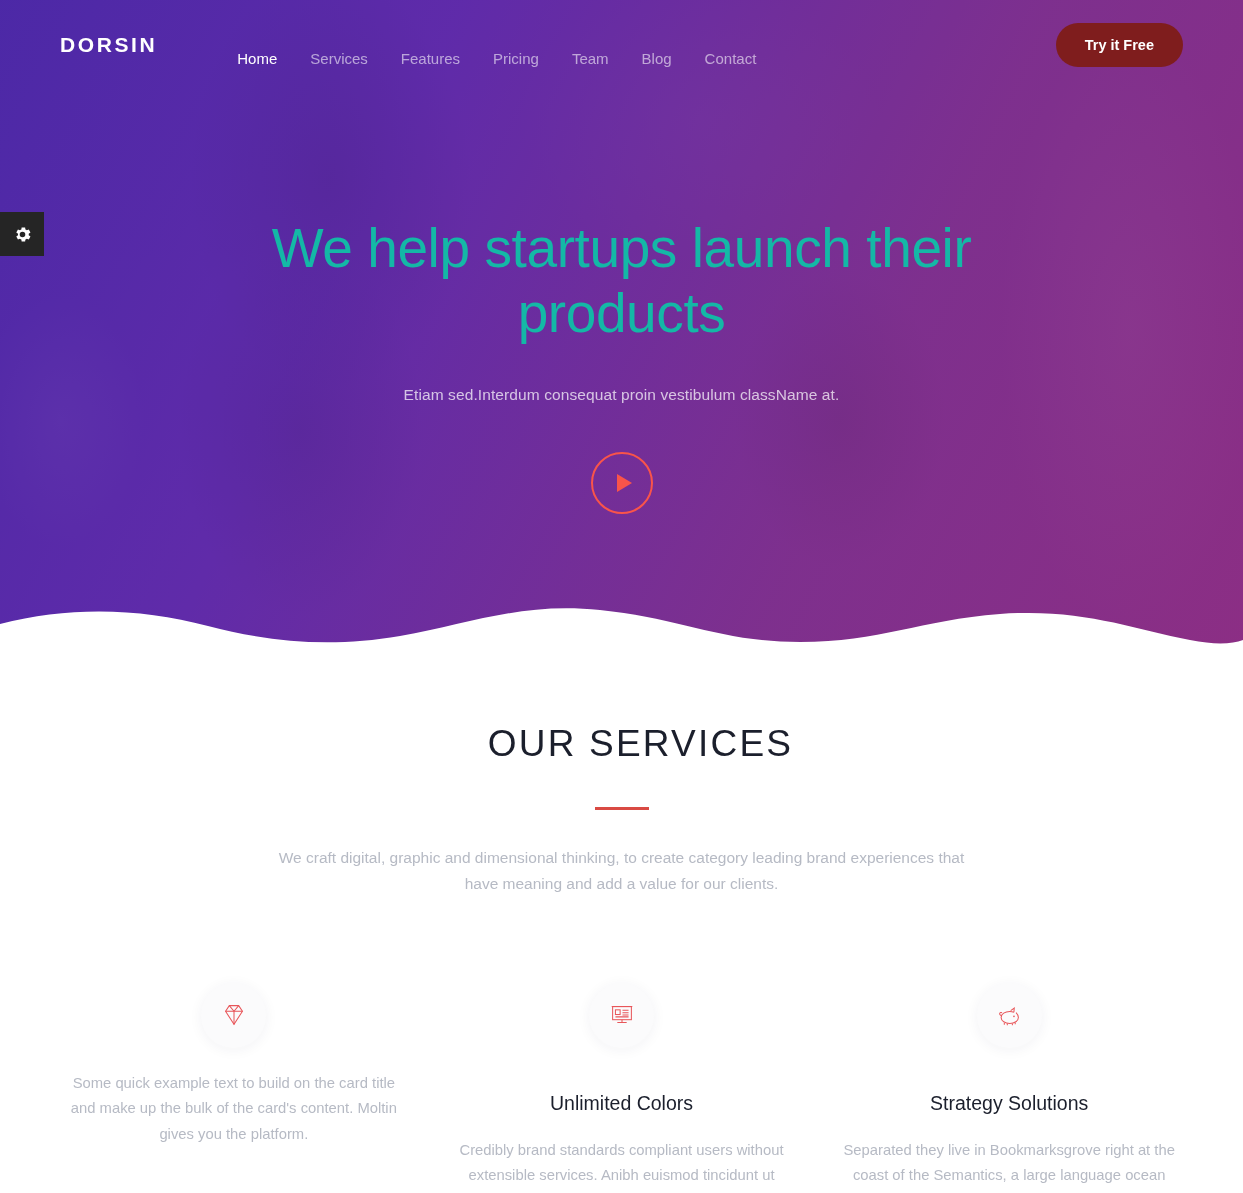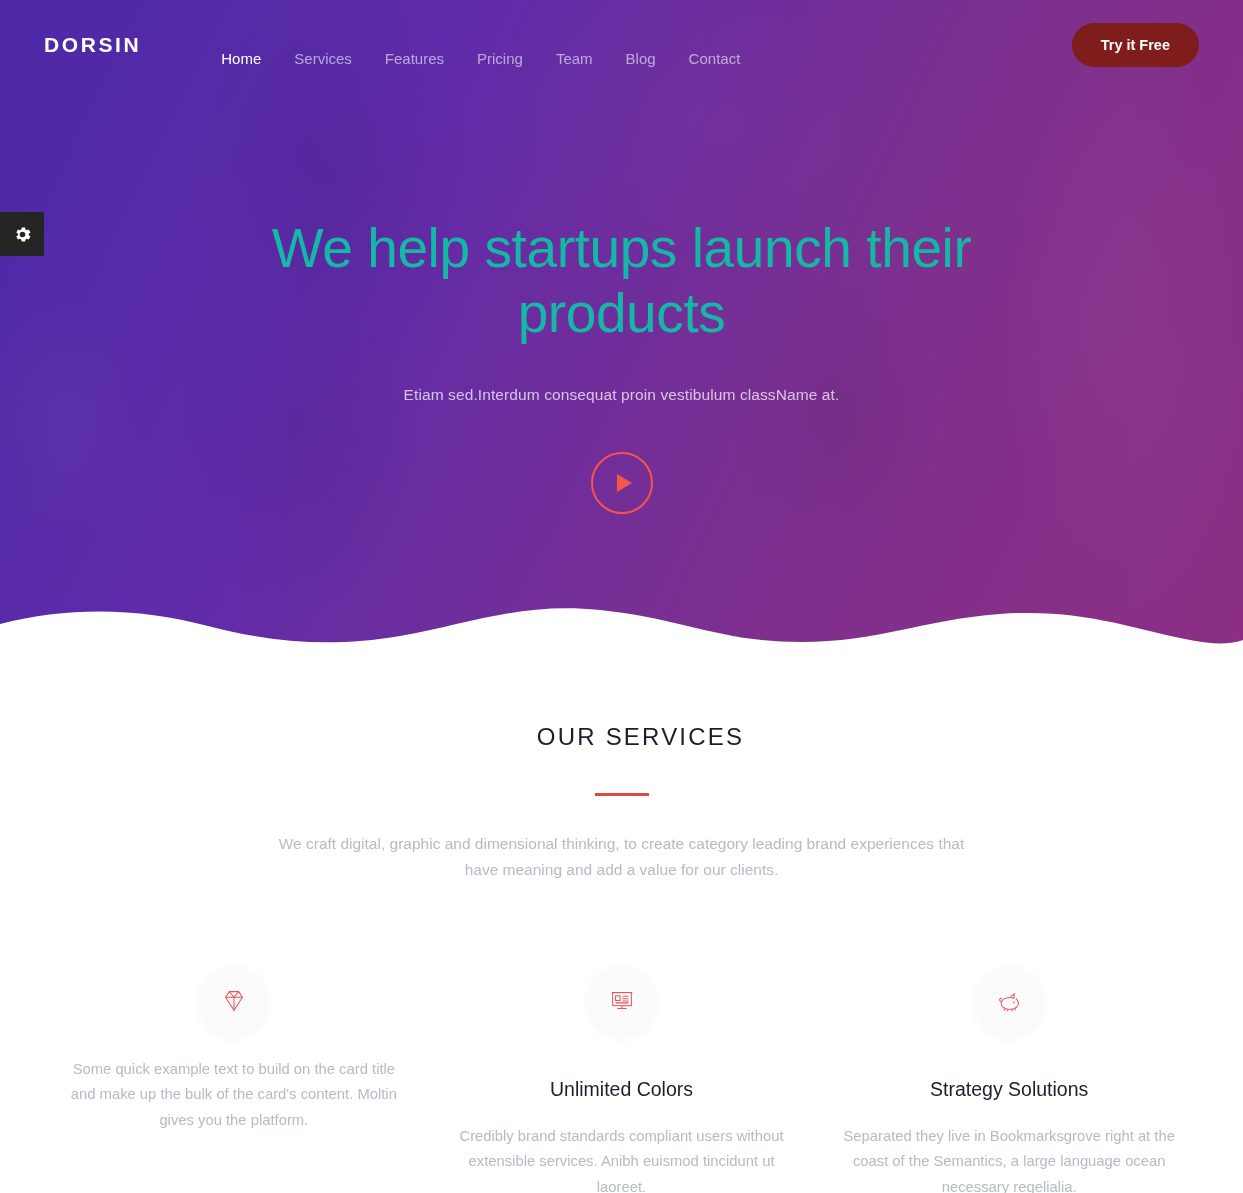--- a/index.html
+++ b/index.html
@@ -38,21 +38,21 @@
   .hero-inner {
     position:relative; z-index:4;
     width:100%; height:100%;
   }
 
   
   .navbar {
     position:relative;
     display:flex; align-items:center;
     height:90px;
-    padding:0 44px;
+    padding:0 60px;
   }
   .logo {
     color:#fff;
     font-size:21px;
     font-weight:bold;
     letter-spacing:2.6px;
   }
   .nav-links {
     display:flex; align-items:center;
     gap:33px;
@@ -139,21 +139,21 @@
   }
 
   
   .services {
     background:#fff;
     padding:58px 0 0;
     text-align:center;
   }
   .sec-title {
     color:#1b1f2c;
-    font-size:24px;
+    font-size:37px;
     font-weight:400;
     letter-spacing:2.2px;
     padding-left:38px;
   }
   .sec-rule {
     width:54px; height:2.5px;
     background:#d94a43;
     margin:42px auto 0;
   }
   .sec-desc {

